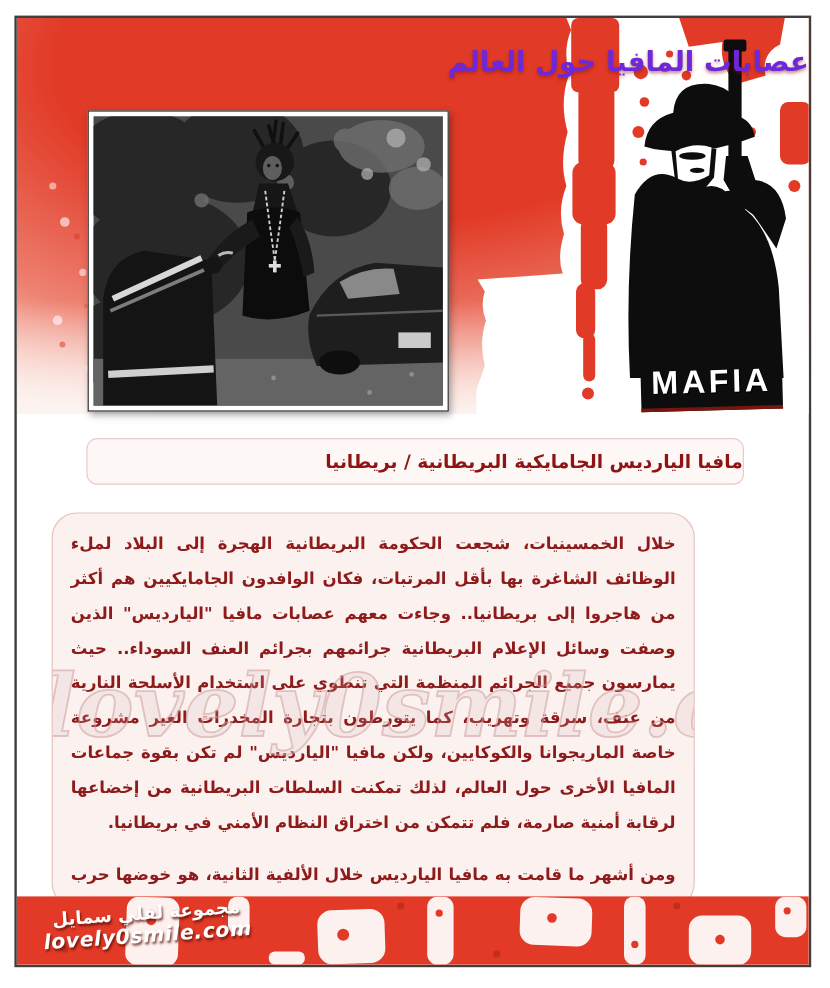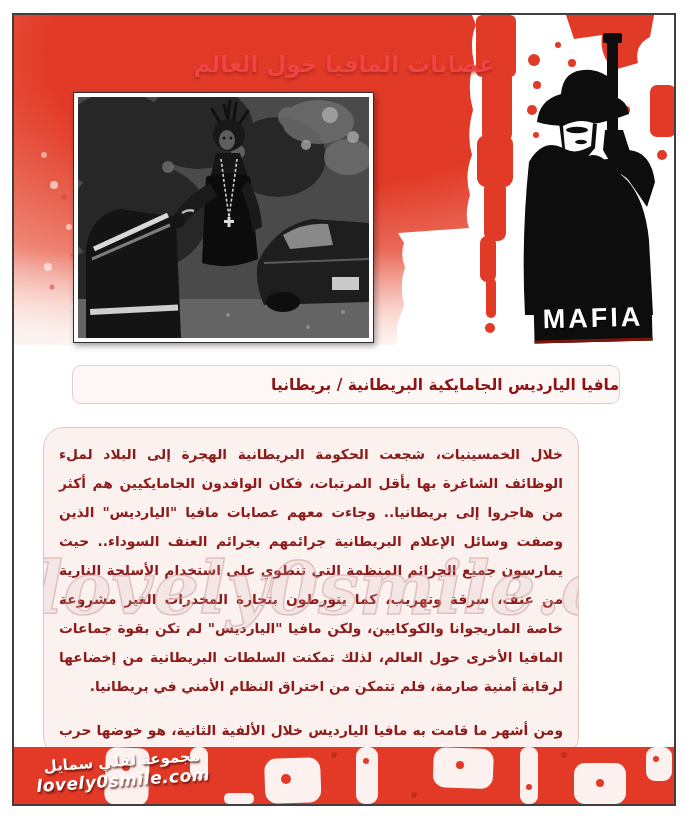--- a/index.html
+++ b/index.html
@@ -2,22 +2,22 @@
 <html lang="ar"><head>
 <meta charset="utf-8">
 <style>
   html,body{margin:0;padding:0;background:#ffffff;}
   .page{position:relative;width:692px;height:823px;background:#ffffff;overflow:hidden;
         font-family:"DejaVu Sans","Liberation Sans",sans-serif;}
   .frame{position:absolute;left:12px;top:13px;width:664px;height:793px;
          border:2px solid #3f3f3f;box-sizing:border-box;background:#ffffff;overflow:hidden;}
   .top-art{position:absolute;left:0;top:0;width:660px;height:330px;}
   .top-art svg{display:block;}
-  .page-title{position:absolute;left:0;top:36px;width:660px;text-align:center;direction:rtl;
-              color:#ef4444;font-size:23px;font-weight:bold;letter-spacing:0.5px;
+  .page-title{position:absolute;left:0;top:24px;width:660px;text-align:right;direction:rtl;
+              color:#6d28d9;font-size:23px;font-weight:bold;letter-spacing:0.5px;
               text-shadow:0 2px 3px rgba(140,25,15,0.55);}
   .photo-frame{position:absolute;left:59px;top:77px;width:291px;height:241px;background:#ffffff;
                border:1px solid #2e2e2e;padding:4px;box-shadow:2px 3px 6px rgba(0,0,0,0.35);}
   .photo-frame svg{display:block;background:#4a4a4a;}
   .mafia-label{position:absolute;left:520px;top:282px;width:118px;height:42px;background:#0d0d0d;
                transform:rotate(-1.5deg);border-bottom:3px solid #7a150e;
                display:flex;align-items:center;justify-content:center;}
   .mafia-label span{color:#ffffff;font-weight:bold;font-size:27px;letter-spacing:3px;
                     font-family:"Liberation Sans","DejaVu Sans",sans-serif;text-shadow:1px 1px 0 #000;}
   .subtitle-banner{position:absolute;left:58px;top:350px;width:546px;height:37px;

